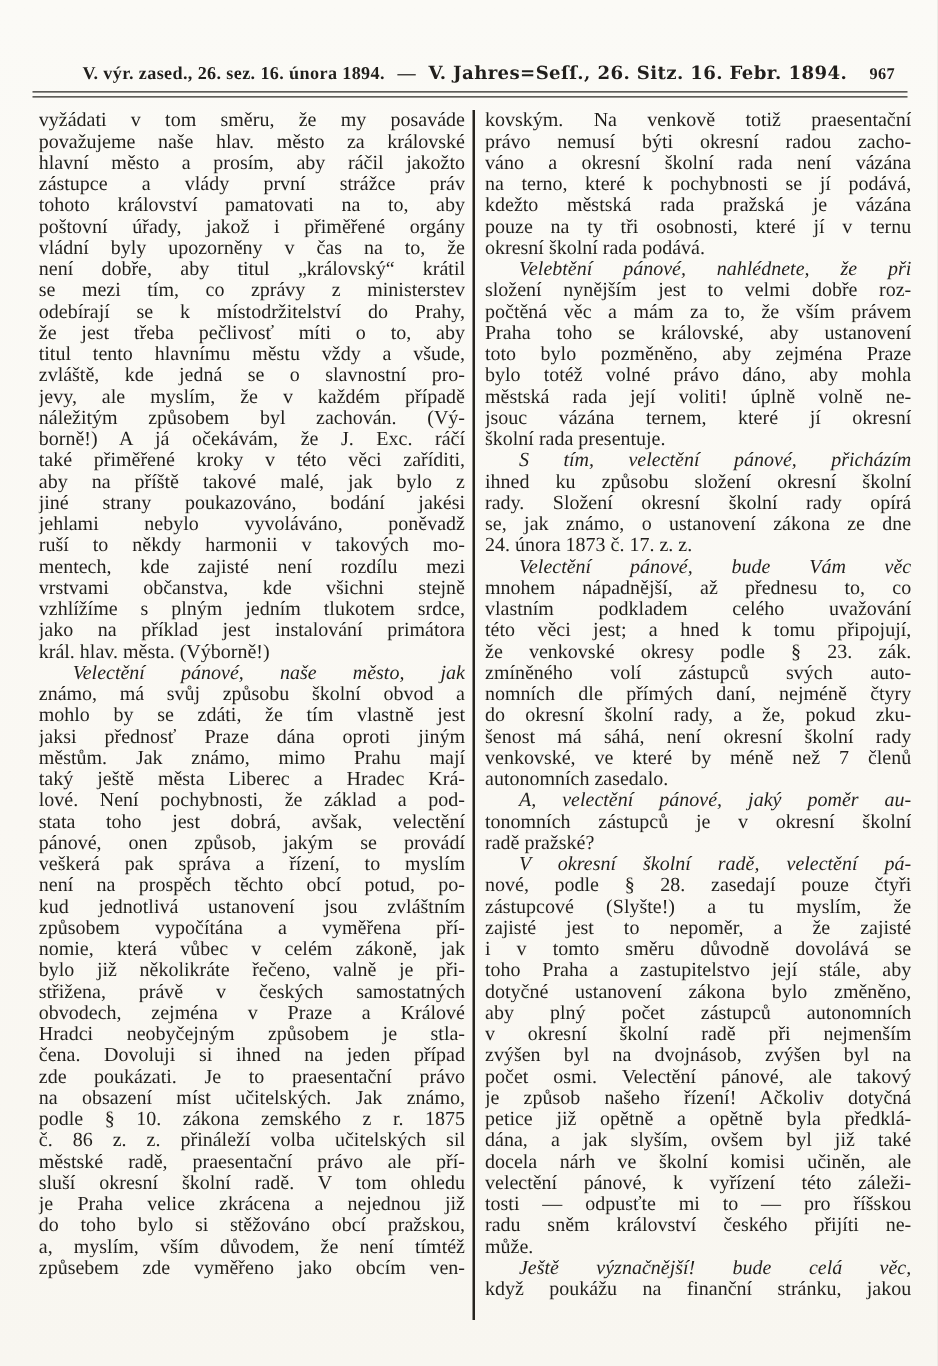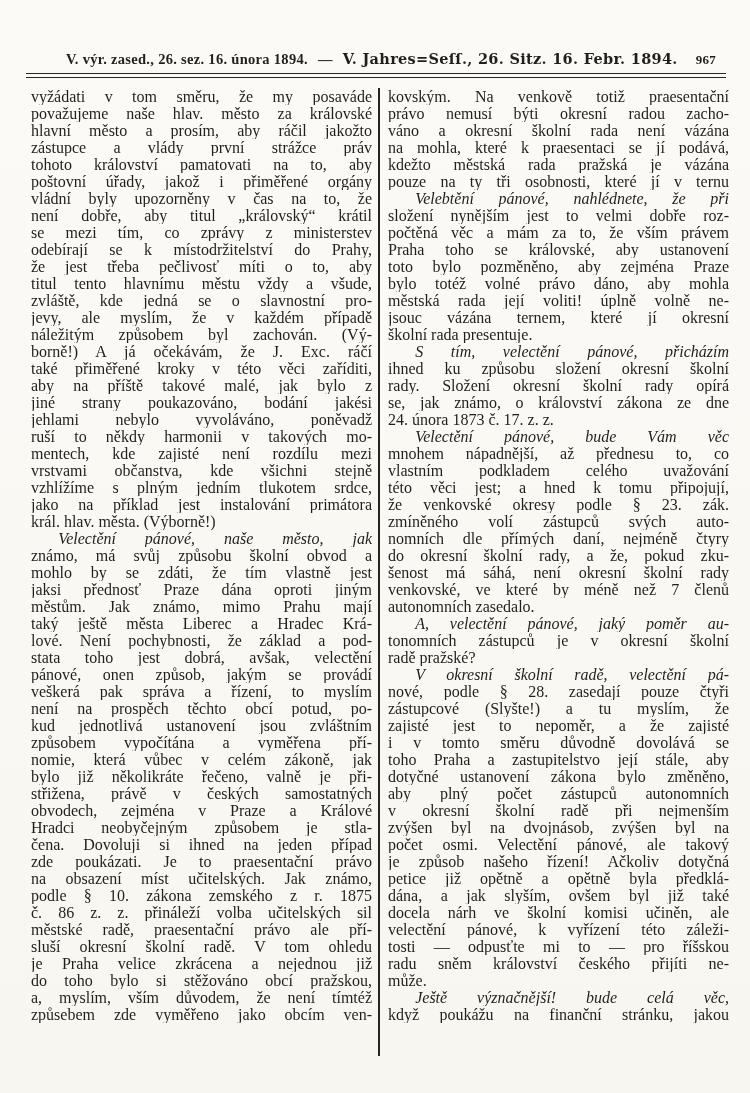--- a/index.html
+++ b/index.html
@@ -139,36 +139,37 @@
         <div class="line">a, myslím, vším důvodem, že není tímtéž</div>
         <div class="line">způsebem zde vyměřeno jako obcím ven-</div>
       </div>
     <div class="col-gap-l"></div>
     <div class="divider"></div>
     <div class="col-gap-r"></div>
     <div class="col">
         <div class="line">kovským. Na venkově totiž praesentační</div>
         <div class="line">právo nemusí býti okresní radou zacho-</div>
         <div class="line">váno a okresní školní rada není vázána</div>
-        <div class="line">na mohla, které k praesentaci se jí podává,</div>
+        <div class="line">na terno, které k pochybnosti se jí podává,</div>
         <div class="line">kdežto městská rada pražská je vázána</div>
         <div class="line">pouze na ty tři osobnosti, které jí v ternu</div>
+        <div class="line para-end">okresní školní rada podává.</div>
         <div class="line indent">Velebtění pánové, nahlédnete, že při</div>
         <div class="line">složení nynějším jest to velmi dobře roz-</div>
         <div class="line">počtěná věc a mám za to, že vším právem</div>
         <div class="line">Praha toho se královské, aby ustanovení</div>
         <div class="line">toto bylo pozměněno, aby zejména Praze</div>
         <div class="line">bylo totéž volné právo dáno, aby mohla</div>
         <div class="line">městská rada její voliti! úplně volně ne-</div>
         <div class="line">jsouc vázána ternem, které jí okresní</div>
         <div class="line para-end">školní rada presentuje.</div>
         <div class="line indent">S tím, velectění pánové, přicházím</div>
         <div class="line">ihned ku způsobu složení okresní školní</div>
         <div class="line">rady. Složení okresní školní rady opírá</div>
-        <div class="line">se, jak známo, o království zákona ze dne</div>
+        <div class="line">se, jak známo, o ustanovení zákona ze dne</div>
         <div class="line para-end">24. února 1873 č. 17. z. z.</div>
         <div class="line indent">Velectění pánové, bude Vám věc</div>
         <div class="line">mnohem nápadnější, až přednesu to, co</div>
         <div class="line">vlastním podkladem celého uvažování</div>
         <div class="line">této věci jest; a hned k tomu připojují,</div>
         <div class="line">že venkovské okresy podle § 23. zák.</div>
         <div class="line">zmíněného volí zástupců svých auto-</div>
         <div class="line">nomních dle přímých daní, nejméně čtyry</div>
         <div class="line">do okresní školní rady, a že, pokud zku-</div>
         <div class="line">šenost má sáhá, není okresní školní rady</div>

